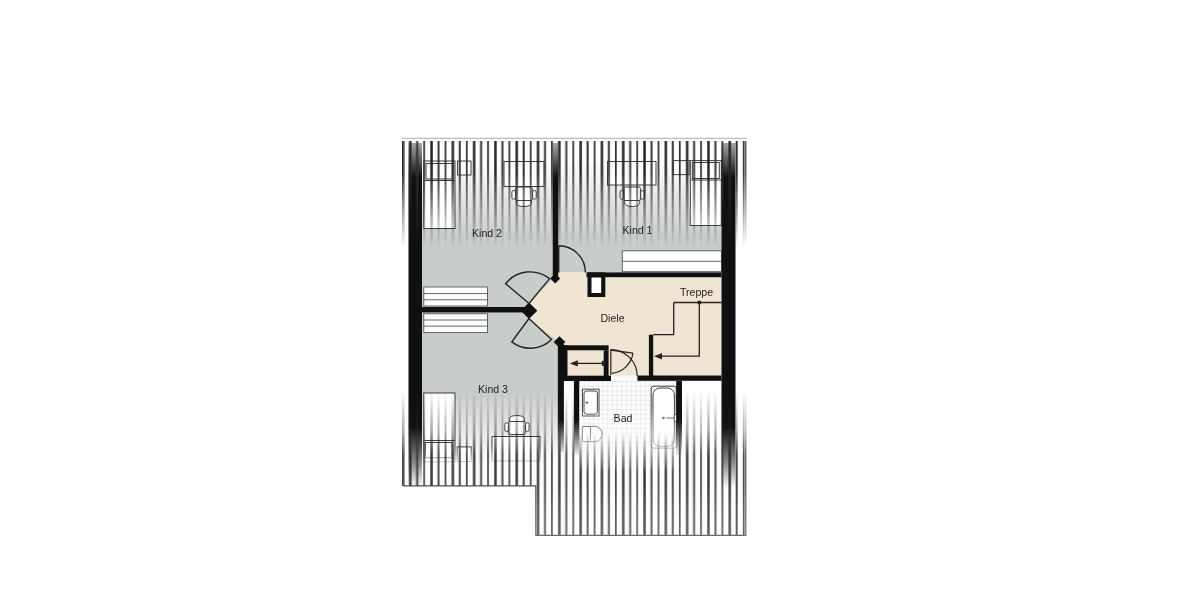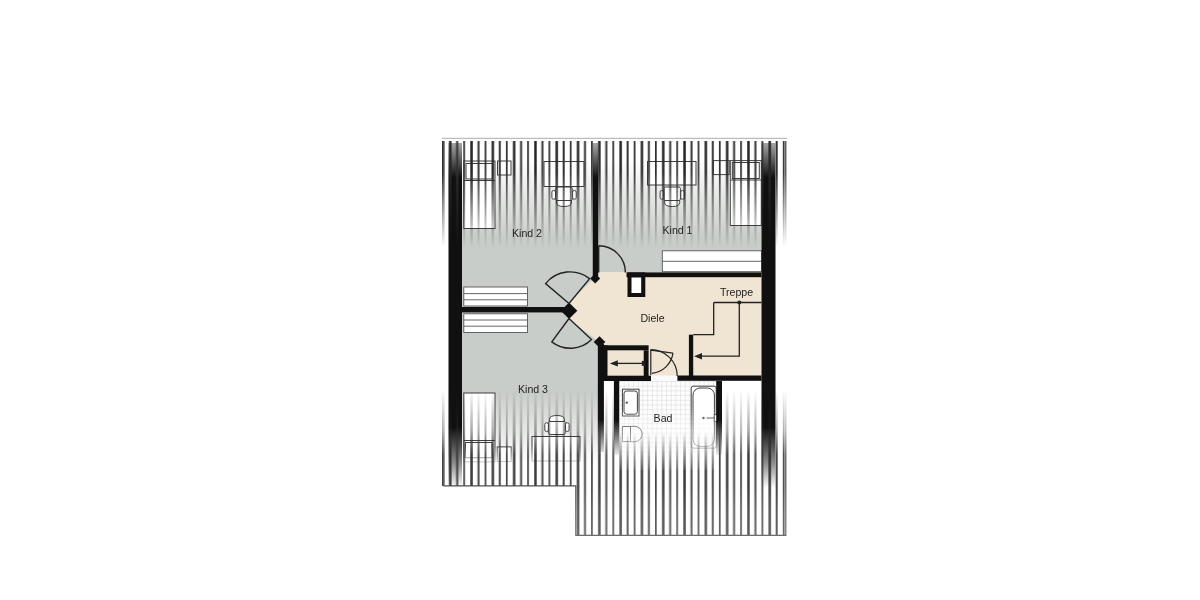--- a/index.html
+++ b/index.html
@@ -1,17 +1,17 @@
 <!DOCTYPE html>
 <html><head>
 <meta charset="utf-8">
 <style>
   html,body{margin:0;padding:0;background:#fff;}
   .page{width:1028px;height:600px;position:relative;overflow:hidden;
-        font-family:"Liberation Sans", sans-serif;margin-left:40px;}
+        font-family:"Liberation Sans", sans-serif;}
 </style>
 </head>
 <body>
 <div class="page">
 <svg width="1200" height="600" viewBox="0 0 1200 600">
 <defs>
 
   <pattern id="hatch" patternUnits="userSpaceOnUse" x="402" y="0" width="21.3" height="10">
     <rect x="0" y="0" width="1.7" height="10" fill="#2e2e2e"></rect>
     <rect x="7.0" y="0" width="2.5" height="10" fill="#272727"></rect>

